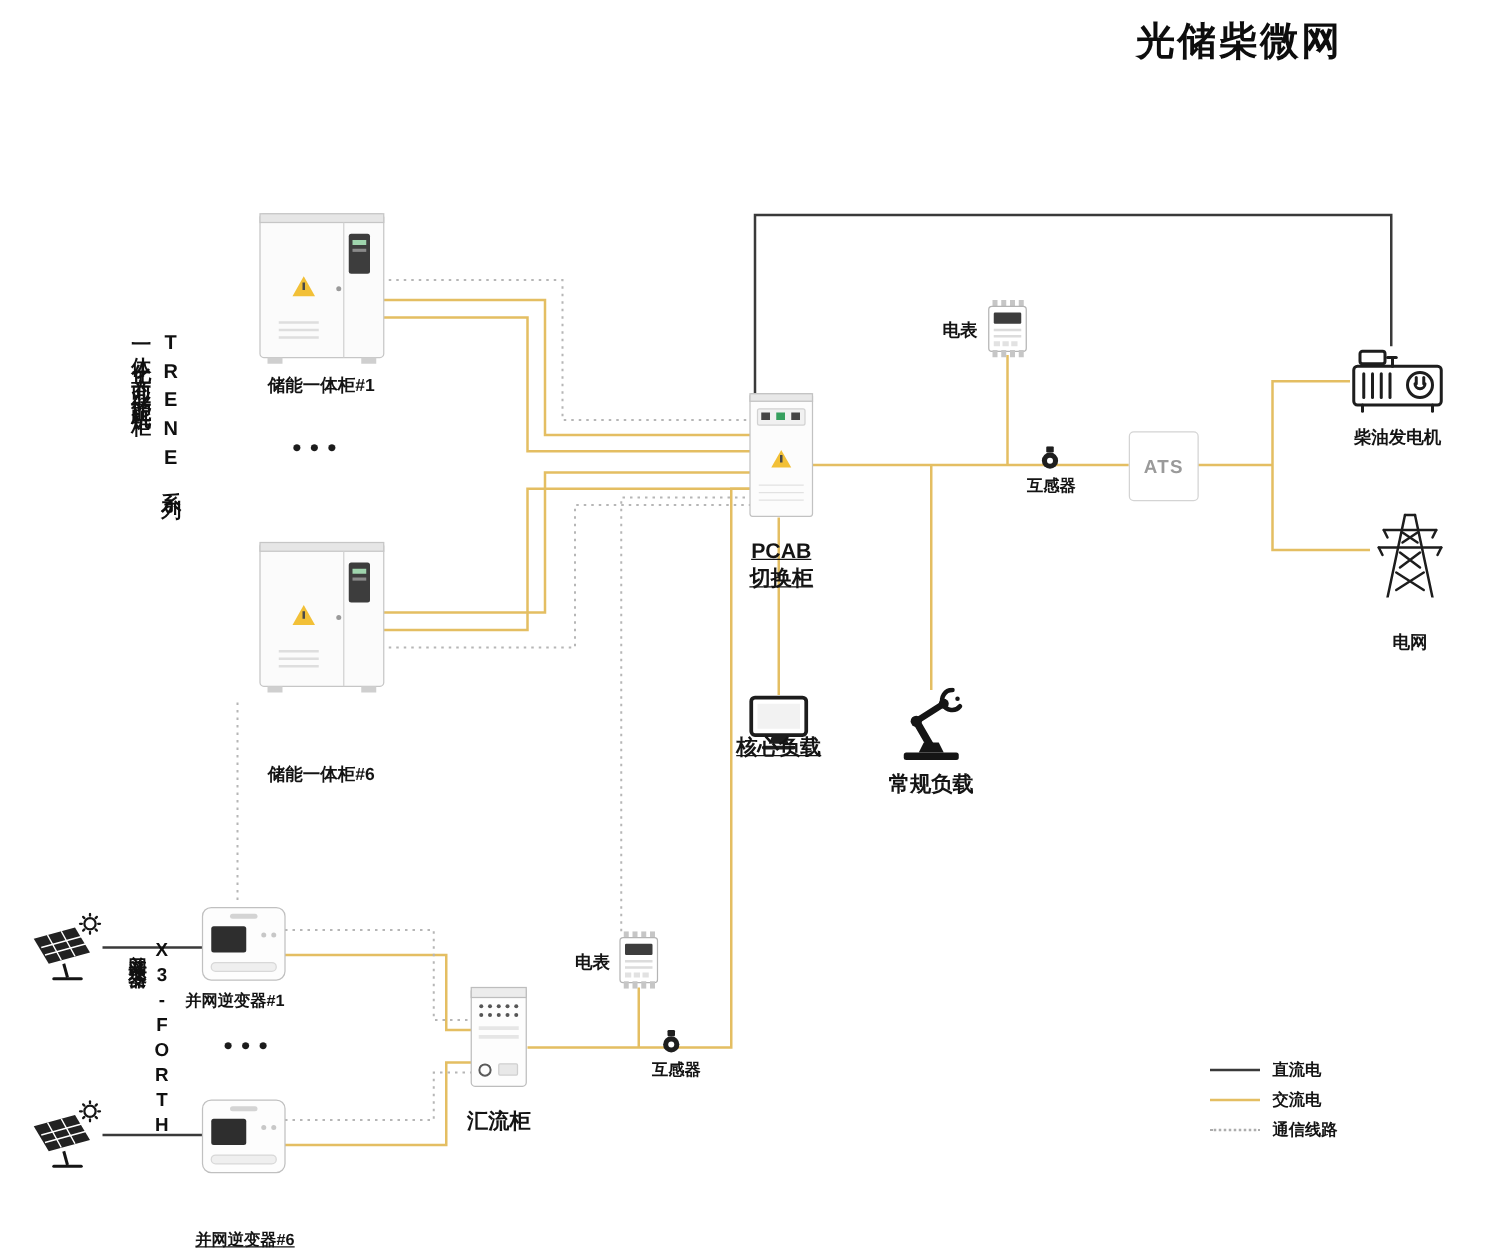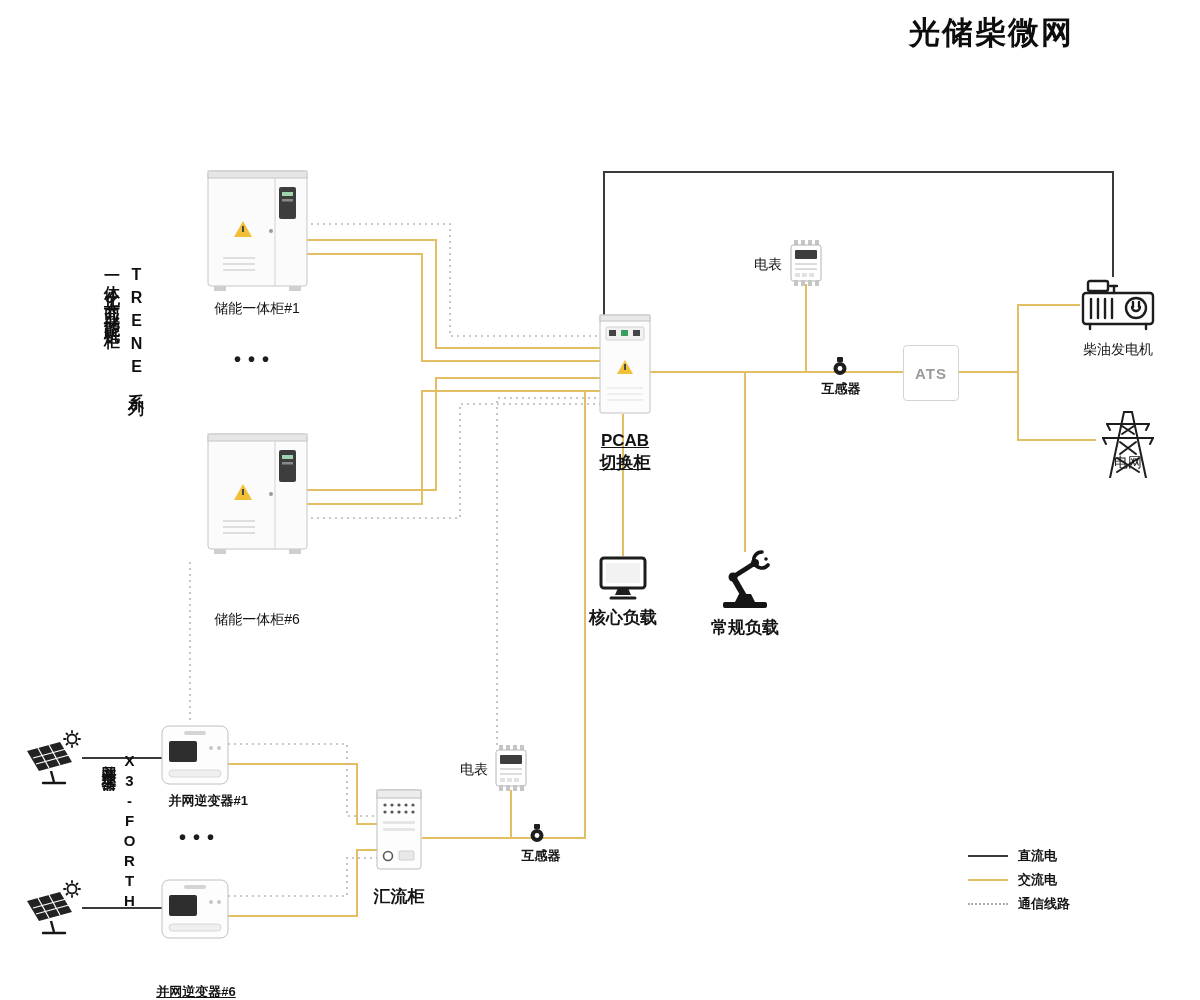--- a/index.html
+++ b/index.html
@@ -4,21 +4,21 @@
 <style>
   html,body{margin:0;padding:0;}
   body{
     width:1200px;height:1000px;position:relative;background:#ffffff;
     font-family:"Liberation Sans", sans-serif;color:#141414;overflow:hidden;
   }
   #wires{position:absolute;left:0;top:0;z-index:0;}
   .comp{position:absolute;z-index:2;}
   .lbl{position:absolute;z-index:3;color:#141414;text-align:center;line-height:1.3;}
   .lbl-lg{font-size:17px;font-weight:700;}
-  .lbl-md{font-size:14px;font-weight:400;}
+  .lbl-md{font-size:14px;font-weight:700;}
   .lbl-sm{font-size:13px;font-weight:700;}
   .page-title{
     position:absolute;left:909px;top:12px;width:220px;
     font-size:31px;font-weight:700;letter-spacing:2px;color:#0d0d0d;z-index:3;
   }
   .vtext{
     position:absolute;writing-mode:vertical-rl;text-orientation:upright;
     font-weight:700;color:#101010;z-index:3;
   }
   .vtext .col{margin:0 3px;}
@@ -220,31 +220,31 @@
         <line x1="53" y1="20" x2="50" y2="26"></line>
       <line x1="7" y1="34" x2="57" y2="34"></line>
       <line x1="7" y1="34" x2="10" y2="40"></line>
         <line x1="57" y1="34" x2="54" y2="40"></line>
       <path d="M26,22 L38,30 M38,22 L26,30"></path>
       <path d="M24,38 L40,50 M40,38 L24,50"></path>
       <path d="M21,54 L43,68 M43,54 L21,68"></path>
     </g>
   </svg>
 </div>
-<div class="lbl lbl-md" style="left:1100px;top:453px;width:56px;text-align:center;">电网</div>
+<div class="lbl lbl-md" style="left:1100px;top:504px;width:56px;text-align:center;">电网</div>
 
 <div class="comp" style="left:599px;top:556px;width:48px;height:46px;">
   <svg width="48" height="46" viewBox="0 0 48 46">
     <rect x="2" y="2" width="44" height="30" rx="3" fill="#ffffff" stroke="#1d1d1d" stroke-width="3"></rect>
     <rect x="7" y="7" width="34" height="20" fill="#f2f2f2"></rect>
     <path d="M19,32 h10 l3,7 h-16 z" fill="#1d1d1d"></path>
     <line x1="12" y1="42" x2="36" y2="42" stroke="#1d1d1d" stroke-width="3" stroke-linecap="round"></line>
   </svg>
 </div>
-<div class="lbl lbl-lg" style="left:583px;top:607px;width:80px;">核心负载</div>
+<div class="lbl lbl-lg" style="left:583px;top:587px;width:80px;text-decoration:underline;">核心负载</div>
 
 <div class="comp" style="left:716px;top:550px;width:58px;height:60px;">
   <svg width="58" height="60" viewBox="0 0 58 60">
     <rect x="7" y="52" width="44" height="6" rx="2" fill="#151515"></rect>
     <path d="M19,52 l4,-8 h12 l4,8 z" fill="#151515"></path>
     <line x1="28" y1="46" x2="17" y2="27" stroke="#151515" stroke-width="6" stroke-linecap="round"></line>
     <circle cx="17" cy="27" r="4.5" fill="#151515"></circle>
     <line x1="17" y1="27" x2="39" y2="13" stroke="#151515" stroke-width="5" stroke-linecap="round"></line>
     <circle cx="39" cy="13" r="4" fill="#151515"></circle>
     <path d="M46,2 a8,8 0 1 0 6,13" fill="none" stroke="#151515" stroke-width="3.6" stroke-linecap="round"></path>
@@ -277,21 +277,21 @@
 <div class="comp" style="left:160px;top:724px;width:70px;height:64px;">
   <svg width="70" height="64" viewBox="0 0 70 64">
     <rect x="2" y="2" width="66" height="58" rx="7" fill="#fdfdfd" stroke="#c0c0c0"></rect>
     <rect x="24" y="7" width="22" height="4" rx="2" fill="#d4d4d4"></rect>
     <rect x="9" y="17" width="28" height="21" rx="2" fill="#2e2e2e"></rect>
     <circle cx="51" cy="24" r="2" fill="#c8c8c8"></circle>
       <circle cx="59" cy="24" r="2" fill="#c8c8c8"></circle>
     <rect x="9" y="46" width="52" height="7" rx="3.5" fill="#efefef" stroke="#d8d8d8"></rect>
   </svg>
 </div>
-<div class="lbl lbl-sm" style="left:152px;top:793px;width:96px;text-align:right;">并网逆变器#1</div>
+<div class="lbl lbl-sm" style="left:140px;top:793px;width:96px;">并网逆变器#1</div>
 
 <div class="dots" style="left:160px;top:826px;width:80px;">•••</div>
 
 <div class="comp" style="left:24px;top:880px;width:60px;height:58px;">
   <svg width="60" height="58" viewBox="0 0 60 58">
     <g stroke="#151515" stroke-width="1.8" stroke-linecap="round">
       <circle cx="48" cy="9" r="4.5" fill="none"></circle>
       <line x1="48" y1="1" x2="48" y2="2.5"></line>
         <line x1="48" y1="15.5" x2="48" y2="17"></line>
       <line x1="40" y1="9" x2="41.5" y2="9"></line>

